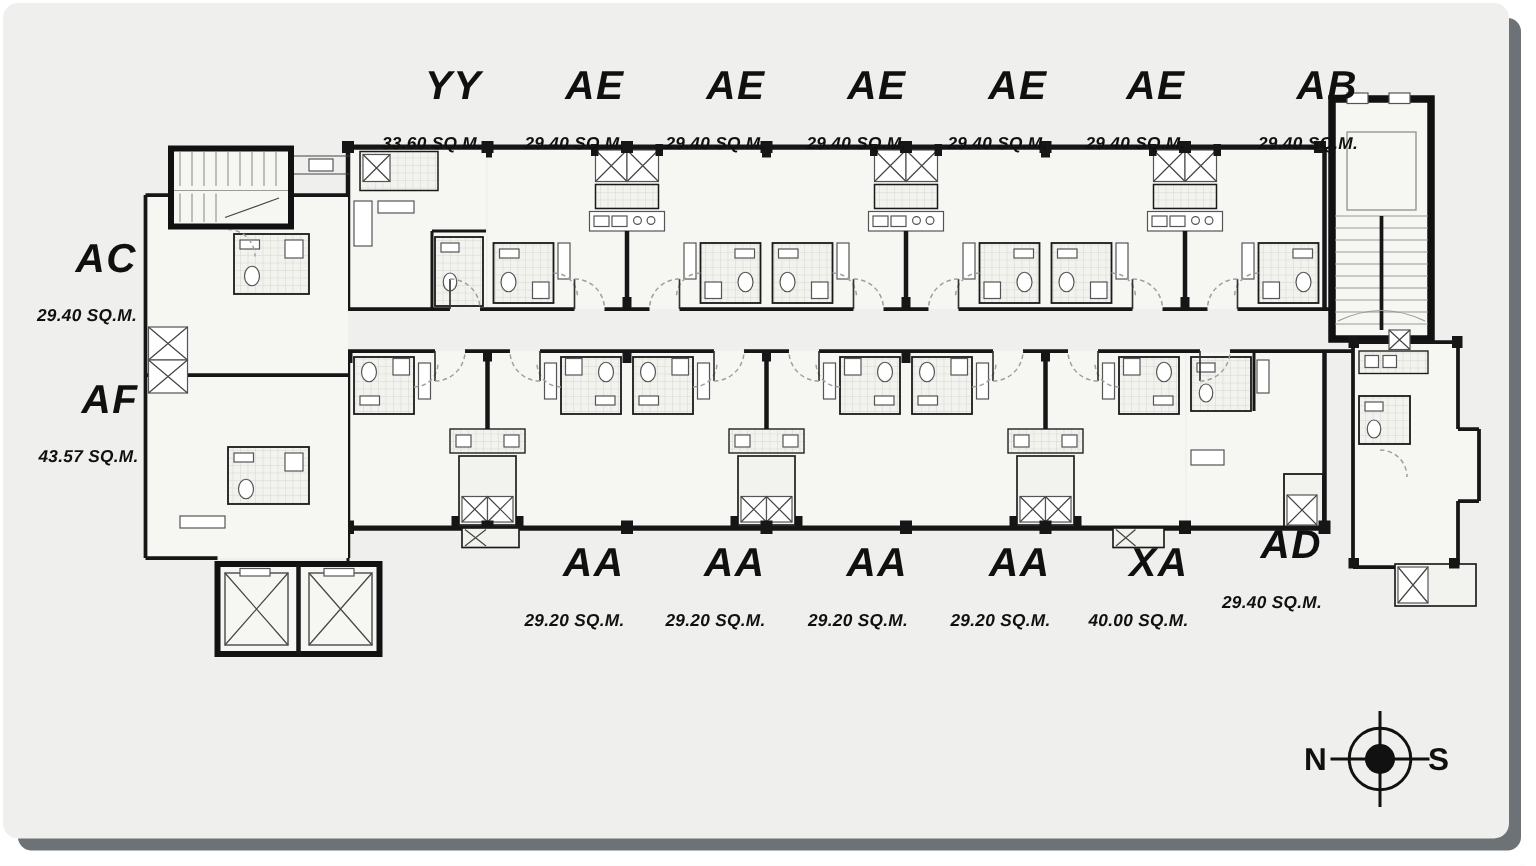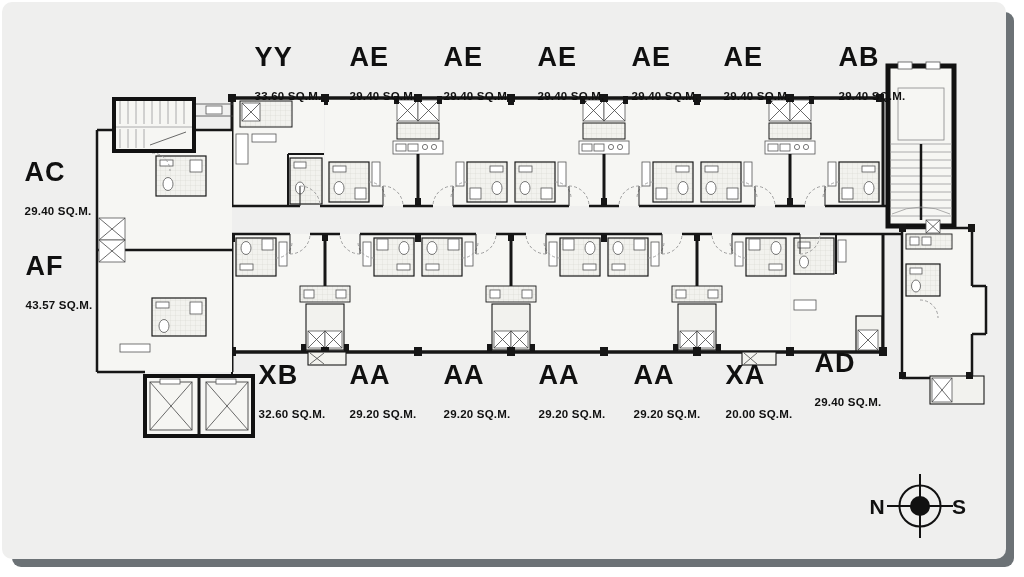--- a/index.html
+++ b/index.html
@@ -13,21 +13,21 @@
   .w2{stroke-width:2}.w25{stroke-width:2.5}.w3{stroke-width:3}.w35{stroke-width:3.5}
   .thin{stroke:#444;stroke-width:0.8;fill:none;}
   .tread{stroke:#999;stroke-width:0.8;fill:none;}
   .tilebox{fill:url(#tile);stroke:#1a1a1a;}
   .fix{fill:#ffffff;stroke:#555;stroke-width:0.8;}
   .arc{stroke:#9f9f9f;stroke-width:1;stroke-dasharray:3 2.2;fill:none;}
   .leaf{stroke:#333;stroke-width:1.1;fill:none;}
   .blk{fill:#161616;stroke:none;}
   .floor{fill:#f6f6f3;}
   
-  .ulabel{position:absolute;transform:translateX(-50%);text-align:left;color:#101010;z-index:5;}
+  .ulabel{position:absolute;transform:translateX(-50%);text-align:right;color:#101010;z-index:5;font-style:italic;}
   .ucode{font-size:27px;font-weight:bold;line-height:1;letter-spacing:1px;white-space:nowrap;}
   .uarea{font-size:11.5px;font-weight:bold;margin-top:19px;letter-spacing:0.2px;white-space:nowrap;}
   .cletter{position:absolute;transform:translate(-50%,-50%);font-size:21px;font-weight:bold;color:#101010;z-index:5;}
 </style>
 </head>
 <body>
 
 <div id="stage">
   <div id="card"></div>
 
@@ -286,43 +286,39 @@
   </div>
   <div class="ulabel" style="left:757px;top:44px">
     <div class="ucode">AE</div>
     <div class="uarea">29.40 SQ.M.</div>
   </div>
   <div class="ulabel" style="left:872px;top:44px">
     <div class="ucode">AB</div>
     <div class="uarea">29.40 SQ.M.</div>
   </div>
 
-  <div class="ulabel" style="left:292px;top:362px">
-    <div class="ucode">XB</div>
-    <div class="uarea">32.60 SQ.M.</div>
-  </div>
   <div class="ulabel" style="left:383px;top:362px">
     <div class="ucode">AA</div>
     <div class="uarea">29.20 SQ.M.</div>
   </div>
   <div class="ulabel" style="left:477px;top:362px">
     <div class="ucode">AA</div>
     <div class="uarea">29.20 SQ.M.</div>
   </div>
   <div class="ulabel" style="left:572px;top:362px">
     <div class="ucode">AA</div>
     <div class="uarea">29.20 SQ.M.</div>
   </div>
   <div class="ulabel" style="left:667px;top:362px">
     <div class="ucode">AA</div>
     <div class="uarea">29.20 SQ.M.</div>
   </div>
   <div class="ulabel" style="left:759px;top:362px">
     <div class="ucode">XA</div>
-    <div class="uarea">20.00 SQ.M.</div>
+    <div class="uarea">40.00 SQ.M.</div>
   </div>
   <div class="ulabel" style="left:848px;top:350px">
     <div class="ucode">AD</div>
     <div class="uarea">29.40 SQ.M.</div>
   </div>
 
   <div class="ulabel" style="left:58px;top:159px">
     <div class="ucode">AC</div>
     <div class="uarea">29.40 SQ.M.</div>
   </div>

